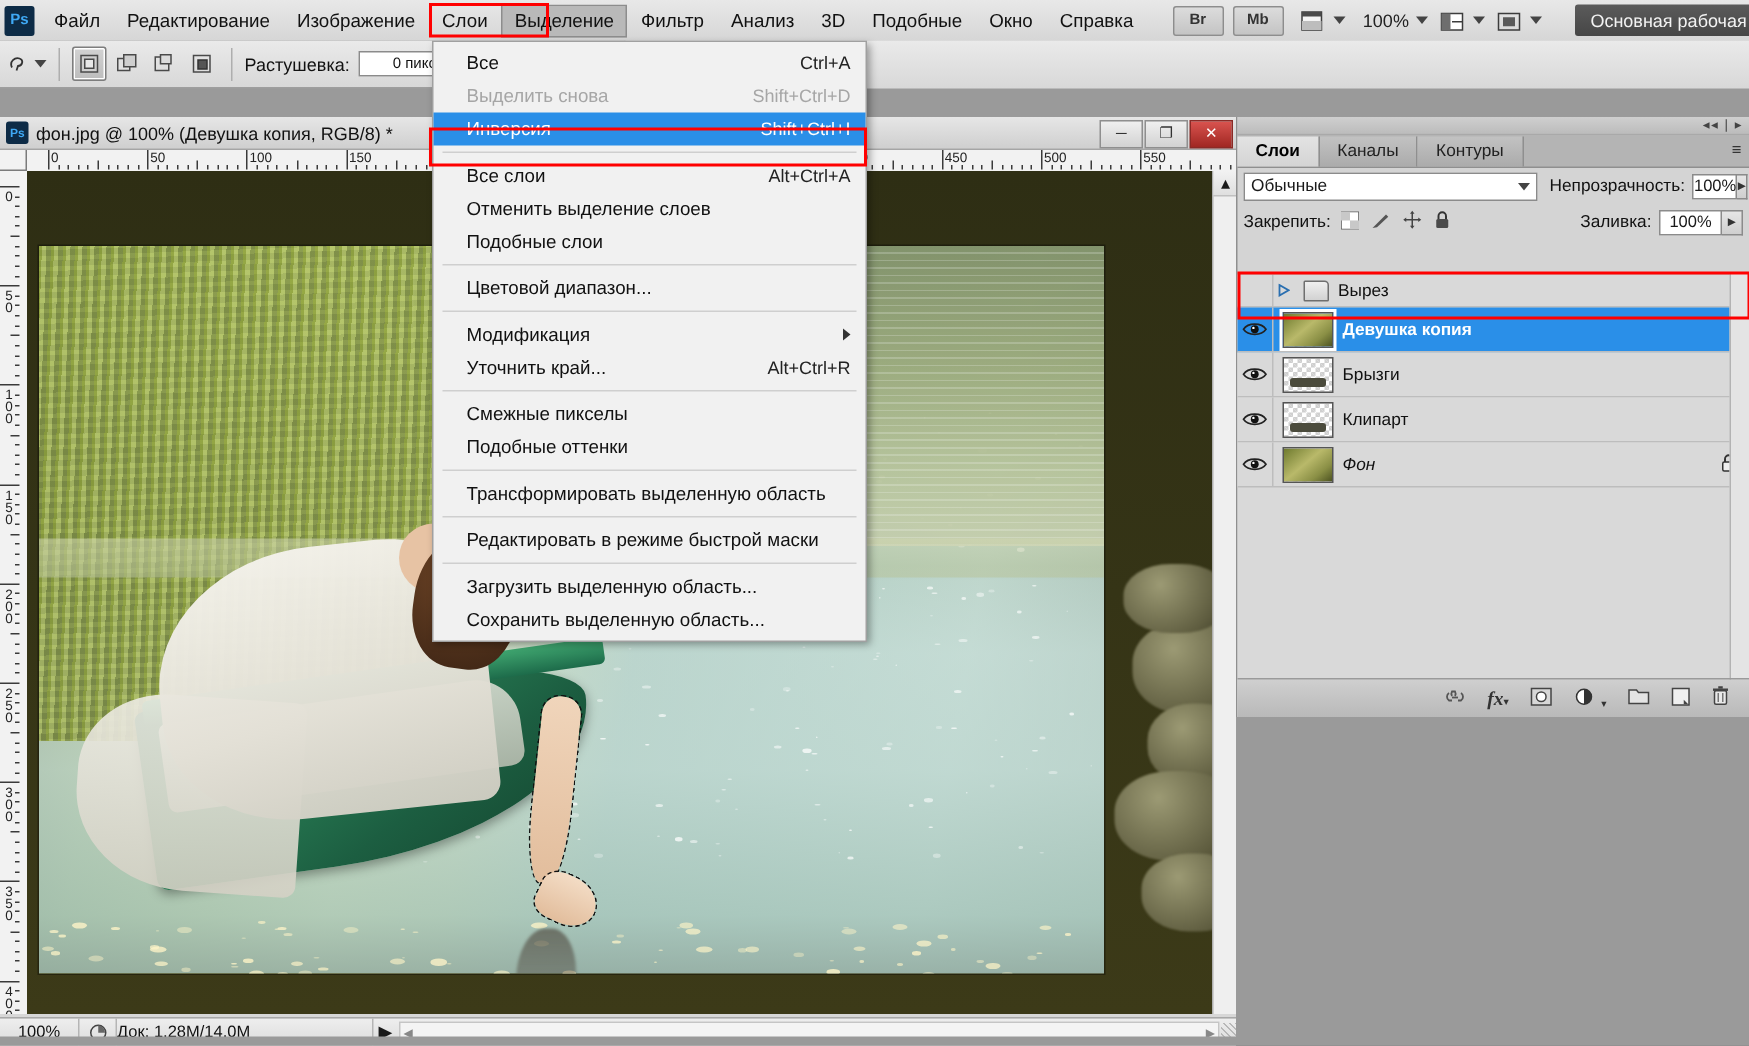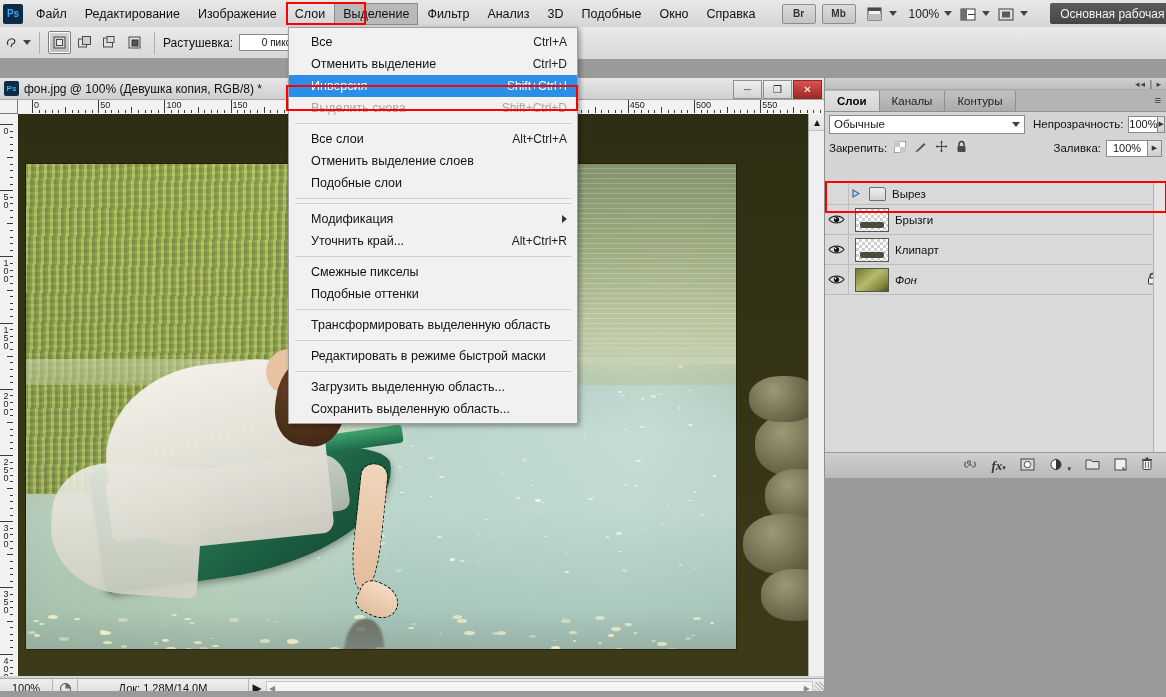--- a/index.html
+++ b/index.html
@@ -184,21 +184,21 @@
      background:#efefef;border-left:1px solid #b0b0b0;box-sizing:border-box;}
   .vs-arrow{width:16px;height:16px;display:flex;align-items:center;justify-content:center;
      background:linear-gradient(#f2f2f2,#dfdfdf);border-bottom:1px solid #c0c0c0;}
   .statusbar{position:absolute;left:0;bottom:0;width:824px;height:19px;
      background:linear-gradient(#eeeeee,#dcdcdc);border-top:1px solid #a8a8a8;
      display:flex;align-items:center;box-sizing:border-box;}
   .sb-zoom{width:52px;text-align:center;font-size:11px;color:#111;
      border-right:1px solid #b5b5b5;height:19px;line-height:19px;}
   .sb-ico{width:24px;height:19px;display:flex;align-items:center;justify-content:center;
      border-right:1px solid #b5b5b5;}
-  .sb-doc{flex:0 0 170px;text-align:center;font-size:11px;color:#111;
+  .sb-doc{flex:0 0 170px;font-size:11px;color:#111;
      border-right:1px solid #b5b5b5;height:19px;line-height:19px;}
   .sb-tri{width:16px;height:19px;display:flex;align-items:center;justify-content:center;}
   .sb-track{flex:1;height:15px;margin:0 1px;background:#f4f4f4;border:1px solid #c5c5c5;
      box-sizing:border-box;display:flex;align-items:center;justify-content:space-between;padding:0 2px;}
   .grip{width:10px;height:12px;background:
      repeating-linear-gradient(45deg,#b8b8b8 0 1px,transparent 1px 3px);}
 
   
   .dropdown{
     position:absolute;left:288px;top:27px;width:288px;
@@ -935,44 +935,43 @@
       </div>
       <div class="grip"></div>
     </div>
   </div>
 
   <div class="dropdown" id="dropdown">
       <div class="dd-item">
         <span>Все</span>
         <span class="sc">Ctrl+A</span>
       </div>
-      <div class="dd-item">
-        <span>Отменить выделение</span>
-        <span class="sc">Ctrl+D</span>
+      <div class="dd-item disabled">
+        <span>Выделить снова</span>
+        <span class="sc">Shift+Ctrl+D</span>
       </div>
       <div class="dd-item sel">
         <span>Инверсия</span>
         <span class="sc">Shift+Ctrl+I</span>
       </div>
-      <div class="dd-item disabled">
-        <span>Выделить снова</span>
-        <span class="sc">Shift+Ctrl+D</span>
-      </div>
       <div class="dd-sep"></div>
       <div class="dd-item">
         <span>Все слои</span>
         <span class="sc">Alt+Ctrl+A</span>
       </div>
       <div class="dd-item">
         <span>Отменить выделение слоев</span>
       </div>
       <div class="dd-item">
         <span>Подобные слои</span>
       </div>
       <div class="dd-sep"></div>
+      <div class="dd-item">
+        <span>Цветовой диапазон...</span>
+      </div>
       <div class="dd-sep"></div>
       <div class="dd-item">
         <span>Модификация</span>
         <span class="dd-arrow"></span>
       </div>
       <div class="dd-item">
         <span>Уточнить край...</span>
         <span class="sc">Alt+Ctrl+R</span>
       </div>
       <div class="dd-sep"></div>
@@ -1063,20 +1062,33 @@
     <div class="layerlist" id="layerlist">
         <div class="lrow group">
           <div class="eye"></div>
           <div class="discl">
             <svg width="8" height="9" viewBox="0 0 8 9">
               <path d="M1 1 L7 4.5 L1 8 Z" fill="none" stroke="#2a6fb0" stroke-width="1.2"></path>
             </svg>
           </div>
           <div class="folder"></div>
           <span class="lname">Вырез</span>
+        </div>
+        <div class="lrow sel">
+          <div class="eye">
+            <svg width="17" height="11" viewBox="0 0 17 11">
+      <path d="M1 5.5 C4 1,13 1,16 5.5 C13 10,4 10,1 5.5Z" fill="none" stroke="#222" stroke-width="1.1"></path>
+      <circle cx="8.5" cy="5.5" r="2.6" fill="#111"></circle>
+      <circle cx="7.6" cy="4.6" r="0.8" fill="#fff"></circle>
+    </svg>
+          </div>
+          <div class="thumb sel">
+            <div style="position:absolute;inset:0;background:linear-gradient(140deg,#6e7a2e,#b9b96a 45%,#8a8f45 75%,#4d5321);"></div>
+          </div>
+          <span class="lname">Девушка копия</span>
         </div>
         <div class="lrow">
           <div class="eye">
             <svg width="17" height="11" viewBox="0 0 17 11">
       <path d="M1 5.5 C4 1,13 1,16 5.5 C13 10,4 10,1 5.5Z" fill="none" stroke="#222" stroke-width="1.1"></path>
       <circle cx="8.5" cy="5.5" r="2.6" fill="#111"></circle>
       <circle cx="7.6" cy="4.6" r="0.8" fill="#fff"></circle>
     </svg>
           </div>
           <div class="thumb">

